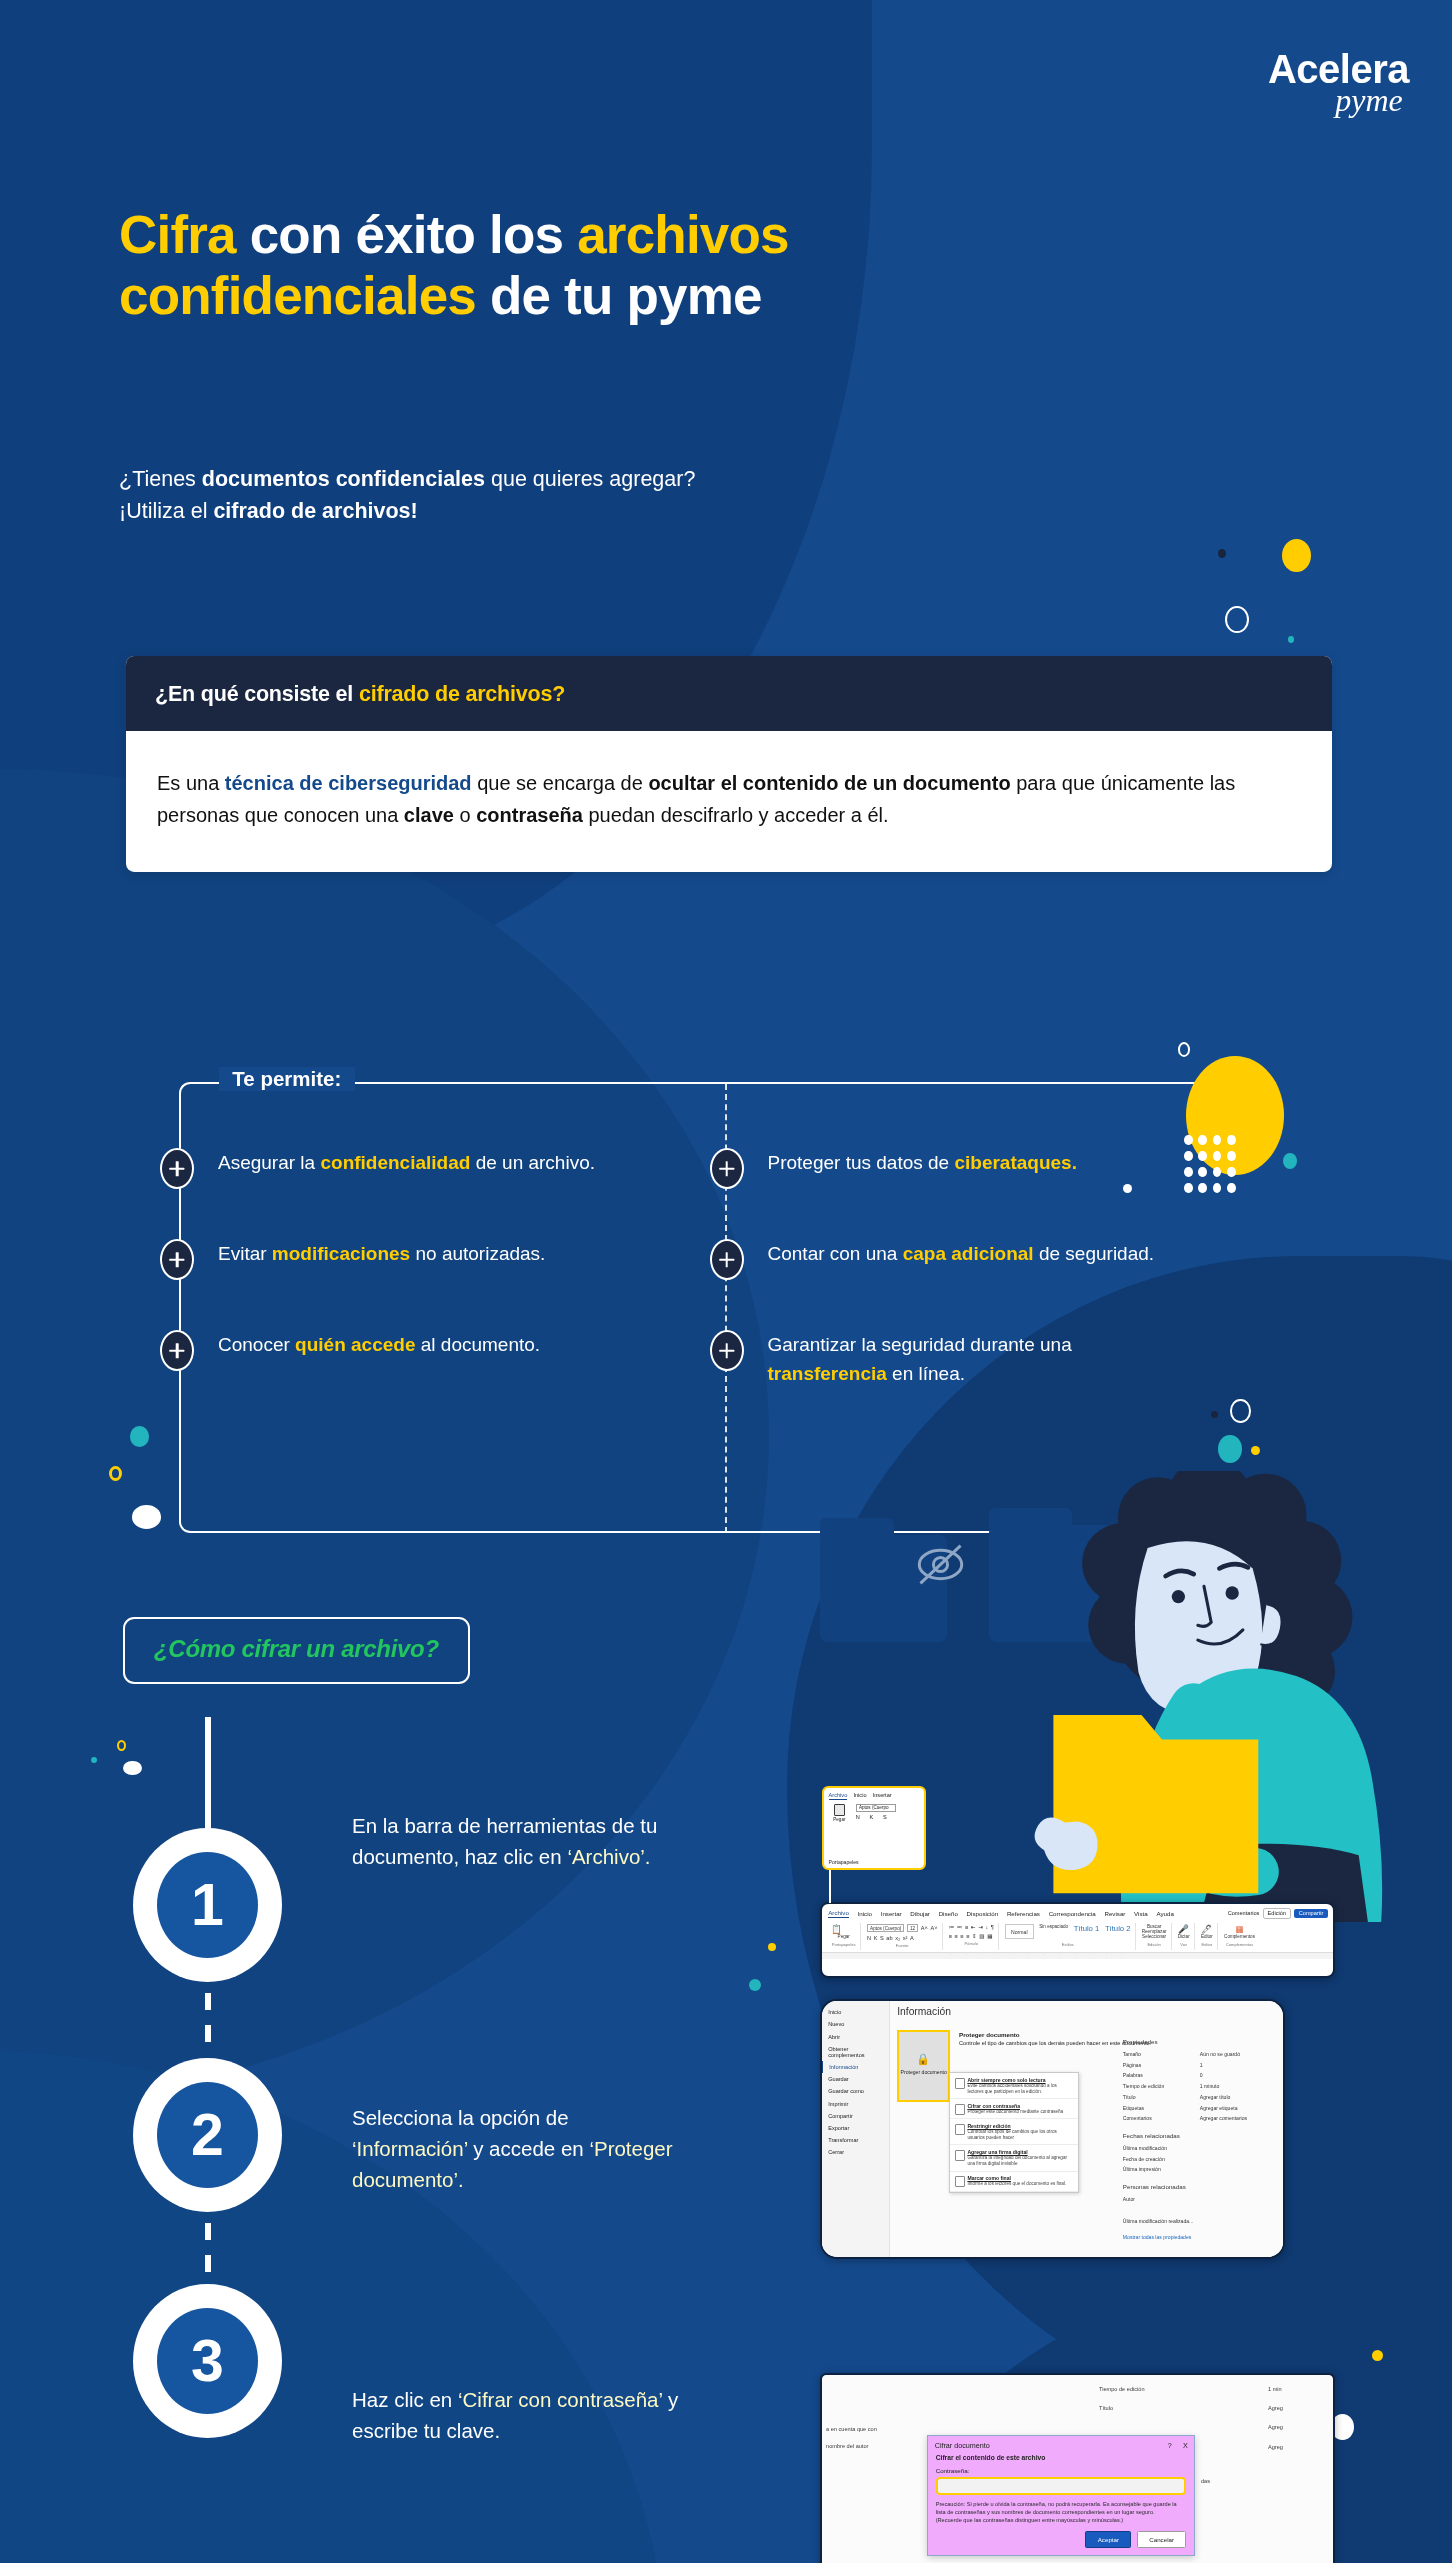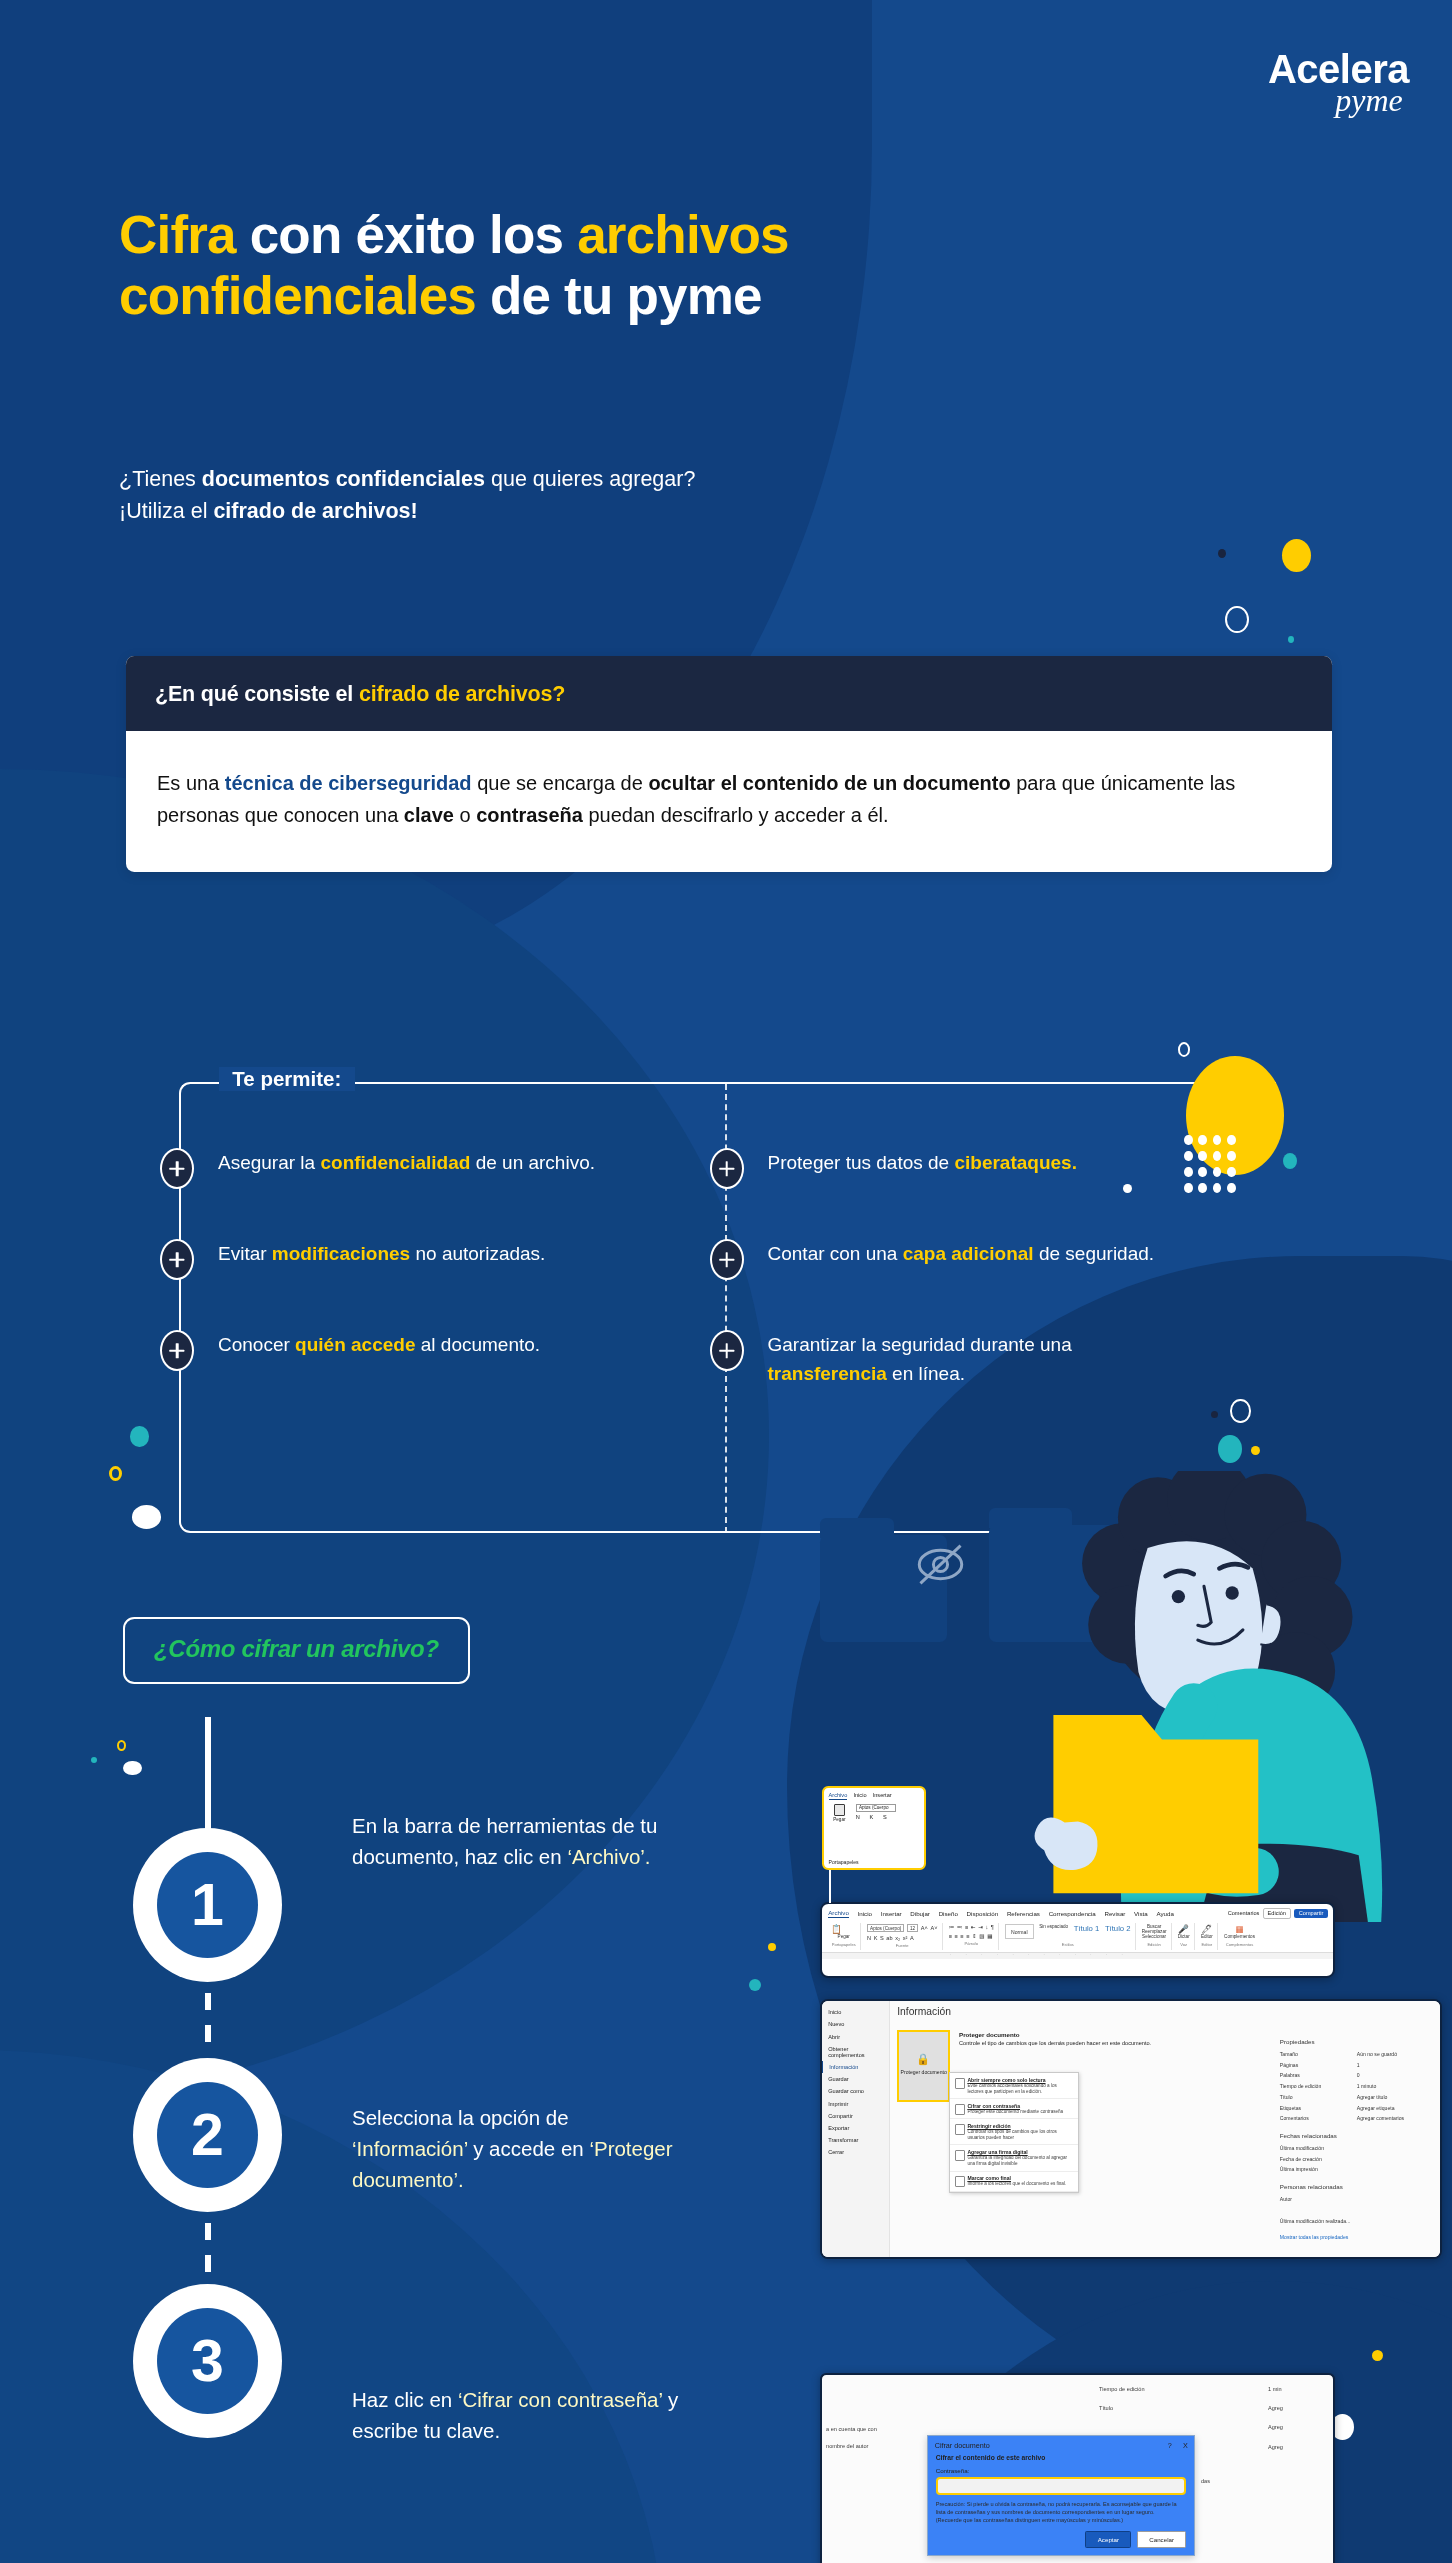--- a/index.html
+++ b/index.html
@@ -433,22 +433,22 @@
     height: 6.7px;
     background: #f3f3f3;
     font-size: 3.6px; color: #999;
     padding-left: 128px;
     letter-spacing: 6.7px;
   }
 
   
   .shot-info {
     left: 820px; top: 1999px;
-    width: 622px; height: 260px;
-    border-radius: 8px;
+    width: 465px; height: 260px;
+    border-radius: 17px;
     border: 2.1px solid #0d2240;
     z-index: 4;
     display: flex;
     font-size: 5.6px;
     color: #222;
   }
   .bs-side {
     width: 68px;
     background: #f4f4f4;
     border-right: 0.5px solid #e3e3e3;
@@ -500,21 +500,21 @@
     border: 2.1px solid #0d2240;
     z-index: 4;
     background: #fbfbfb;
     font-size: 5.6px;
     color: #222;
   }
   .dlg {
     position: absolute;
     left: 105px; top: 60px;
     width: 268px;
-    background: #3b82f6;
+    background: #f0abfc;
     border: 0.5px solid #8aa8cc;
     box-shadow: 0 1.5px 7.2px rgba(0,0,0,.2);
     z-index: 5;
   }
   .dlg-bar {
     display: flex; align-items: center;
     padding: 4.6px 6.2px 3.6px 6.7px;
     font-size: 7.2px;
   }
   .dlg-bar .sp { margin-left: auto; display: flex; gap: 11.3px; font-size: 7.2px; }

